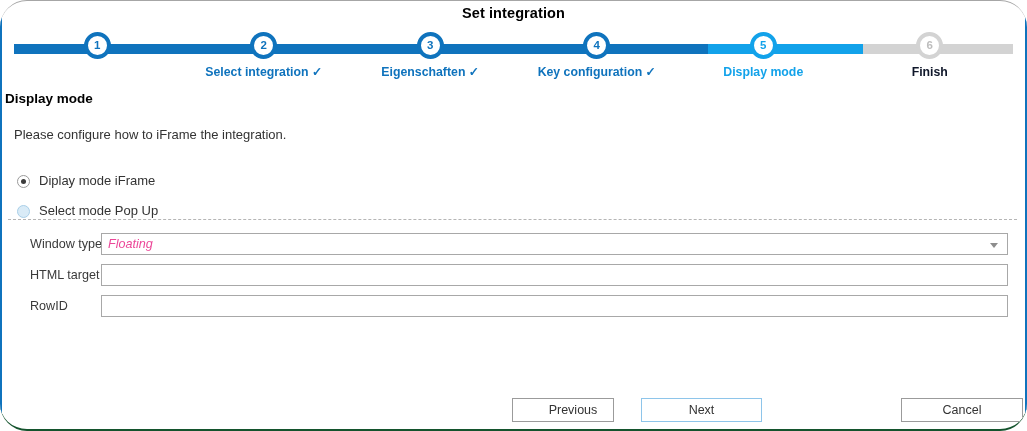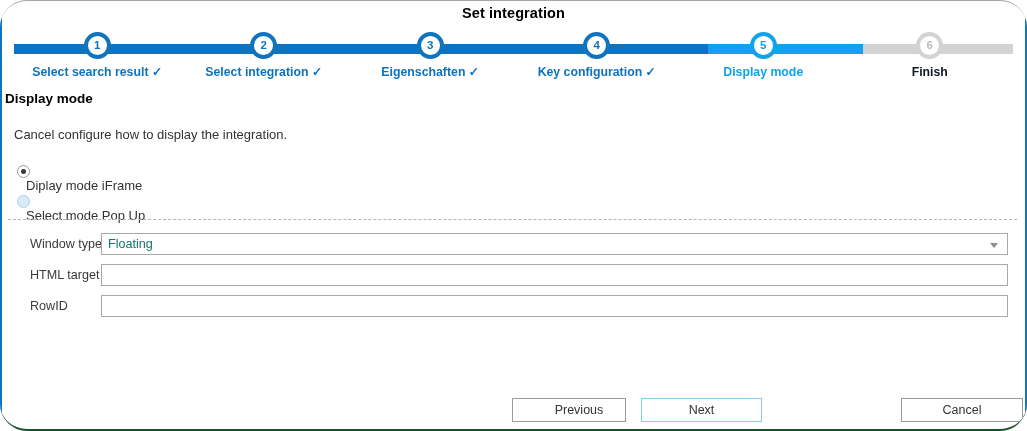--- a/index.html
+++ b/index.html
@@ -131,25 +131,24 @@
   }
 
   
   .radio-group {
     position: absolute;
     top: 164px;
     left: 17px;
   }
   .radio-row {
     display: flex;
-    align-items: flex-start;
+    align-items: flex-end;
     height: 23px;
     margin-bottom: 7px;
     cursor: default;
-    flex-direction: column;
   }
   .radio-dot {
     width: 13px;
     height: 13px;
     border-radius: 50%;
     box-sizing: border-box;
     border: 1px solid #9a9a9a;
     background: #ffffff;
     position: relative;
     flex: 0 0 auto;
@@ -214,21 +213,22 @@
     background: #ffffff;
     font-family: "Liberation Sans", sans-serif;
     font-size: 12.6px;
     color: #555555;
     padding: 0 6px;
     outline: none;
     position: relative;
   }
   .select-wrap { position: relative; }
   .select-value {
-    color: #0f766e;
+    font-style: italic;
+    color: #ec4899;
     line-height: 20px;
   }
   .caret {
     position: absolute;
     right: 9px;
     top: 9px;
     width: 0; height: 0;
     border-left: 4px solid transparent;
     border-right: 4px solid transparent;
     border-top: 5px solid #8d8d8d;
@@ -250,21 +250,21 @@
     background: #ffffff;
     border: 1px solid #9b9b9b;
     font-family: "Liberation Sans", sans-serif;
     font-size: 12.5px;
     color: #333333;
     text-align: center;
     line-height: 22px;
     cursor: default;
     padding: 0;
   }
-  .btn-previous { left: 512px; width: 114px; padding-left: 20px; }
+  .btn-previous { left: 512px; width: 102px; padding-left: 20px; }
   .btn-next     { left: 641px; width: 121px; border-color: #8ec5ea; text-align: center; }
   .btn-cancel   { left: 901px; width: 122px; }
 </style>
 </head>
 <body>
 
 <div id="wizard">
 
   <div class="edge-accent left"></div>
   <div class="edge-accent right"></div>
@@ -274,21 +274,20 @@
   <div class="stepper">
     <div class="track">
       <div class="track-seg" style="left:0;     right:30.5%; background:#0f73bd;"></div>
       <div class="track-seg" style="left:69.5%; right:15.0%; background:#12a2ea;"></div>
       <div class="track-seg" style="left:85.0%; right:0;     background:#d3d3d3;"></div>
     </div>
 
     <div class="steps">
       <div class="step">
         <div class="step-circle">1</div>
-        <div class="step-label">Select search result ✓</div>
       </div>
       <div class="step">
         <div class="step-circle">2</div>
         <div class="step-label">Select integration ✓</div>
       </div>
       <div class="step">
         <div class="step-circle">3</div>
         <div class="step-label">Eigenschaften ✓</div>
       </div>
       <div class="step">
@@ -300,21 +299,21 @@
         <div class="step-label">Display mode</div>
       </div>
       <div class="step inactive">
         <div class="step-circle">6</div>
         <div class="step-label">Finish</div>
       </div>
     </div>
   </div>
 
   <div class="section-heading">Display mode</div>
-  <div class="intro-text">Cancel configure how to display the integration.</div>
+  <div class="intro-text">Please configure how to iFrame the integration.</div>
 
   <div class="radio-group">
     <div class="radio-row selected">
       <span class="radio-dot"></span>
       <span class="radio-label">Diplay mode iFrame</span>
     </div>
     <div class="radio-row alt">
       <span class="radio-dot"></span>
       <span class="radio-label">Select mode Pop Up</span>
     </div>

